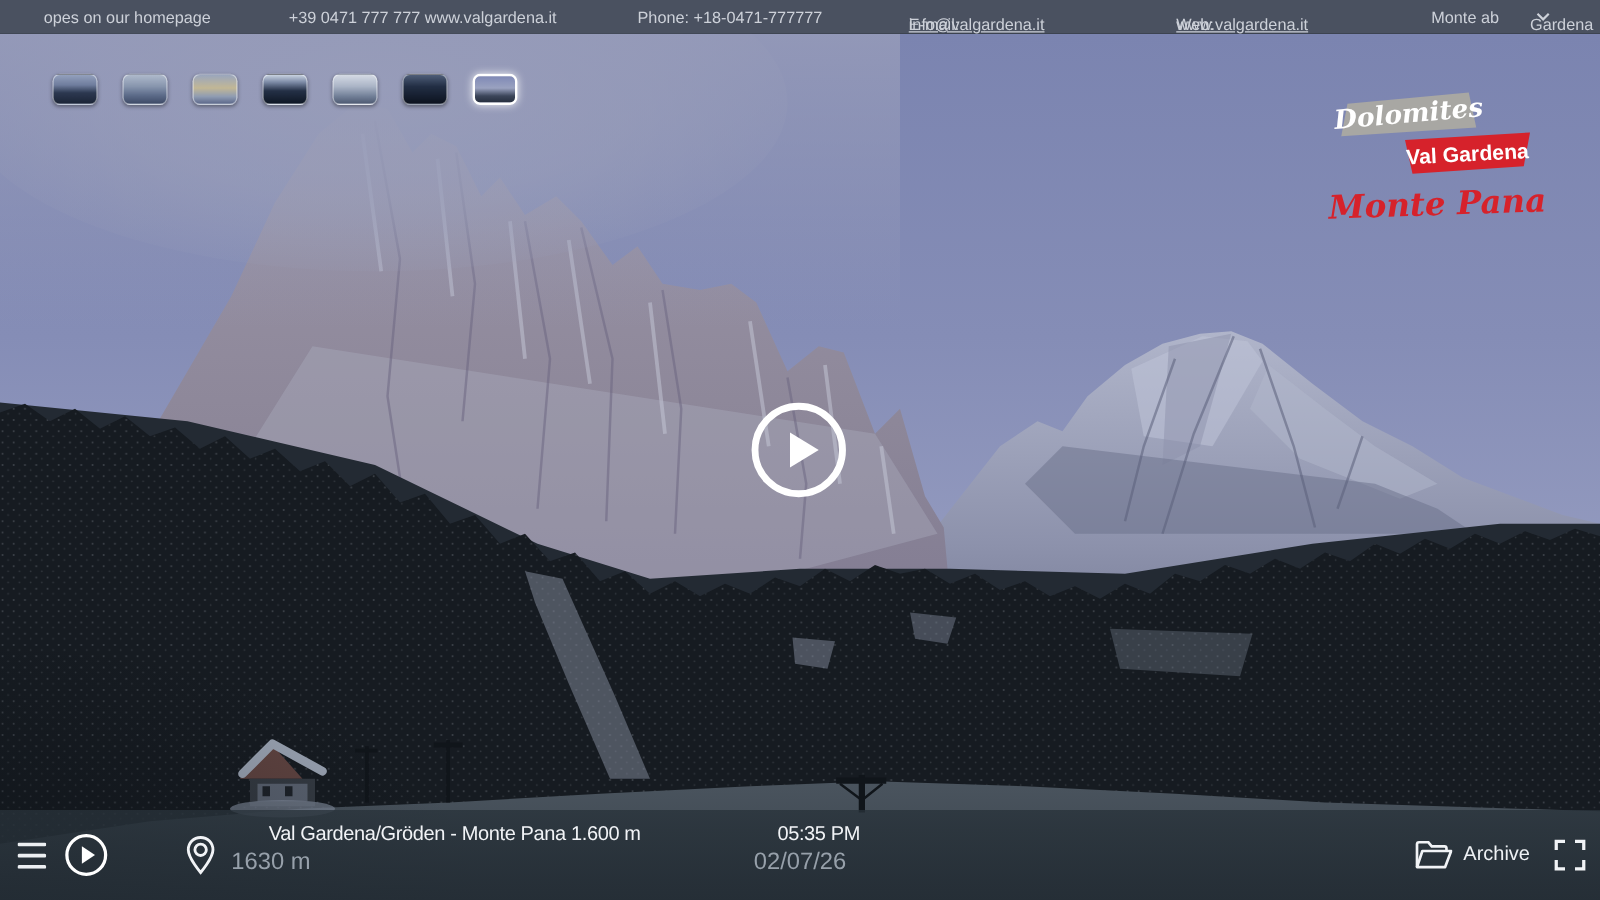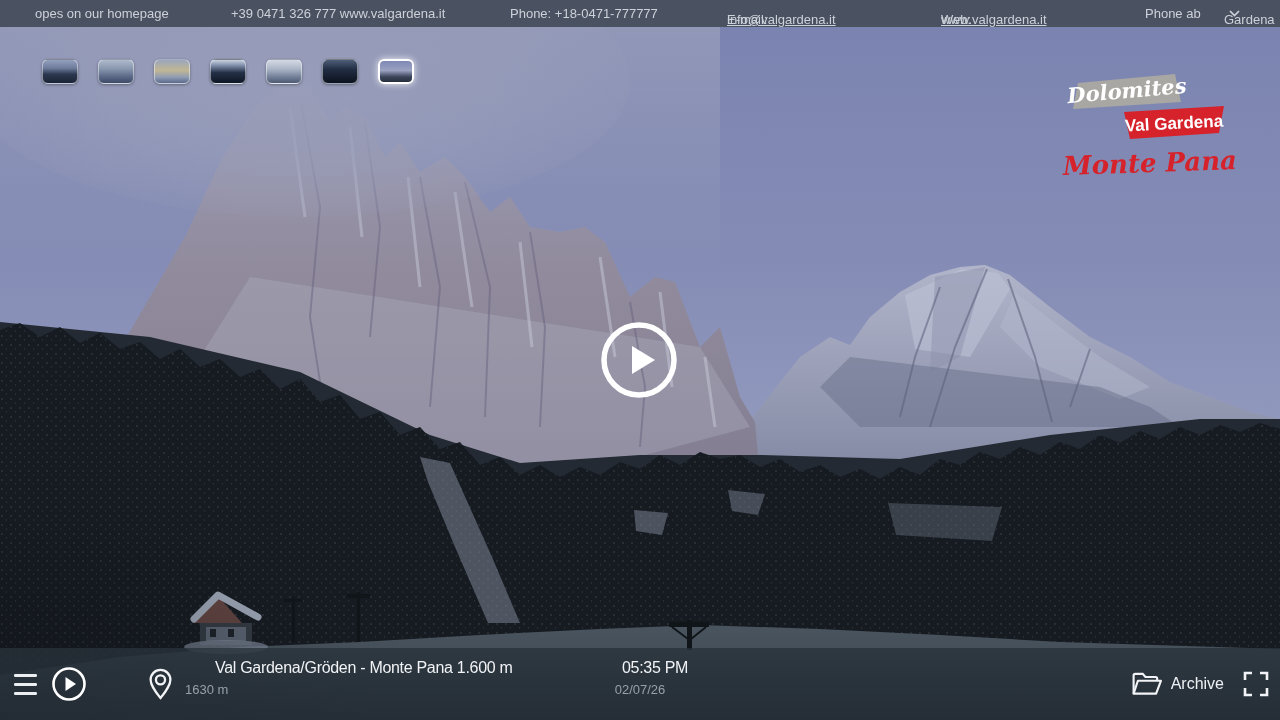--- a/index.html
+++ b/index.html
@@ -47,45 +47,45 @@
                  z-index:30; cursor:pointer; }
 
   
   .bottombar { position:absolute; left:0; top:648px; width:1280px; height:72px; z-index:40;
                background:linear-gradient(180deg, rgba(40,50,58,.78), rgba(35,44,52,.9)); }
   .bb-menu { position:absolute; left:14px; top:26px; cursor:pointer; }
   .bb-play { position:absolute; left:51px; top:18px; cursor:pointer; }
   .bb-pin  { position:absolute; left:147px; top:18px; }
   .bb-loc  { position:absolute; left:185px; top:7px; }
   .bb-title { font-size:16px; letter-spacing:-.3px; color:#f1f3f6; line-height:26px; white-space:nowrap;margin-left:30px; }
-  .bb-sub   { font-size:13px; color:#97a0aa; line-height:18px; }
+  .bb-sub   { font-size:19px; color:#97a0aa; line-height:18px; }
   .bb-time  { position:absolute; left:50%; transform:translateX(-50%); top:7px; text-align:center; }
   .bb-right { position:absolute; right:11px; top:0; height:72px; display:flex; align-items:center; }
   .bb-archive { display:flex; align-items:center; gap:9px; cursor:pointer;padding-left:12px; }
   .bb-archive-label { font-size:16px; color:#eef1f4; }
   .bb-fullscreen { margin-left:19px; cursor:pointer; display:flex; }
 </style>
 </head>
 <body>
 
 <div class="stage">
 
   <div class="topbar">
     <span class="tb-ticker-left">opes on our homepage</span>
-    <span class="tb-info-center">+39 0471 326 777 www.valgardena.it</span>
+    <span class="tb-info-center">+39 0471 777 777 www.valgardena.it</span>
     <span class="tb-phone">Phone: +18-0471-777777</span>
     <span class="tb-email">
         <span>E-mail: </span>
         <a class="tb-link">info@valgardena.it</a>
       </span>
     <span class="tb-web">
         <span>Web: </span>
         <a class="tb-link">www.valgardena.it</a>
       </span>
-    <span class="tb-ticker-right">Phone ab</span>
+    <span class="tb-ticker-right">Monte ab</span>
     <span class="tb-lang"><span>Gardena</span><svg width="11" height="7" viewBox="0 0 11 7">
           <polyline points="1,1 5.5,5.5 10,1" fill="none" stroke="#cdd1d9" stroke-width="1.7"></polyline>
         </svg></span>
   </div>
 
   <div class="scene">
     <svg width="1280" height="693" viewBox="0 0 1280 693">
       <defs>
         <linearGradient id="sky" x1="0" y1="0" x2="0" y2="1">
           <stop offset="0" stop-color="#7b84b0"></stop>

